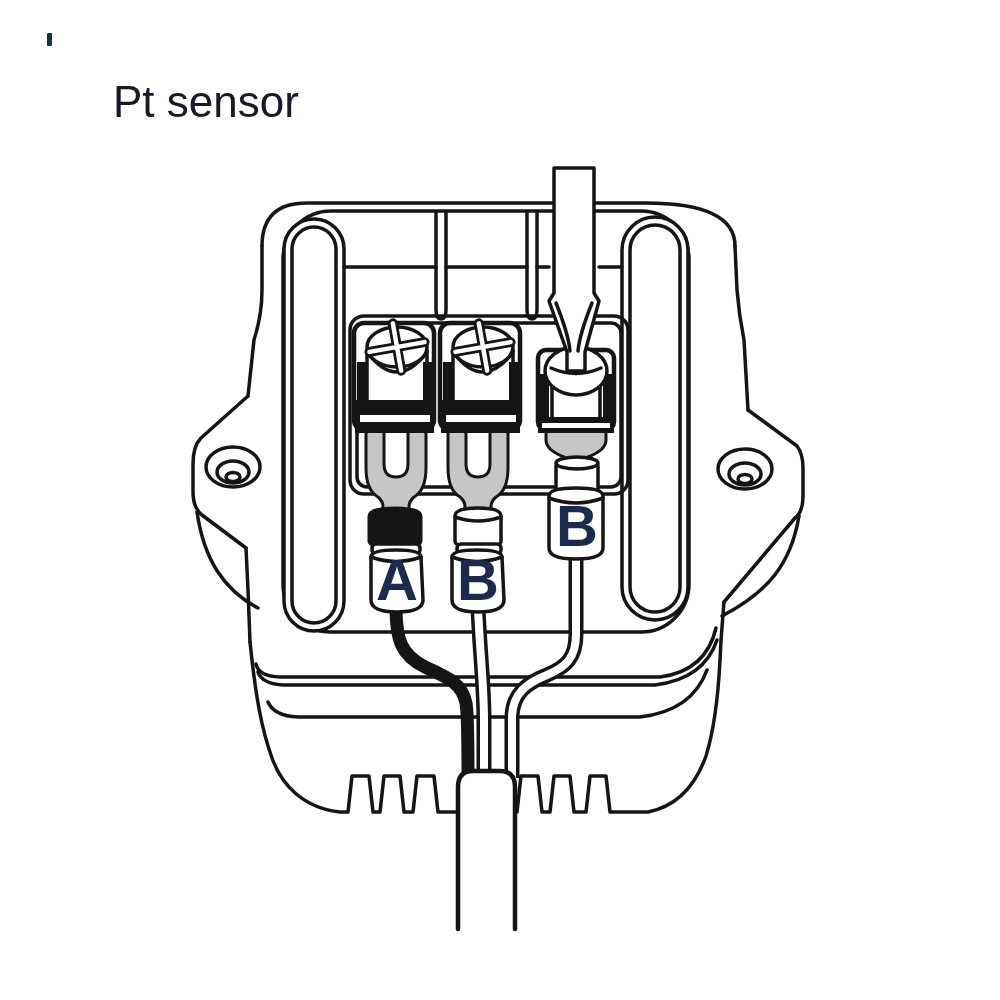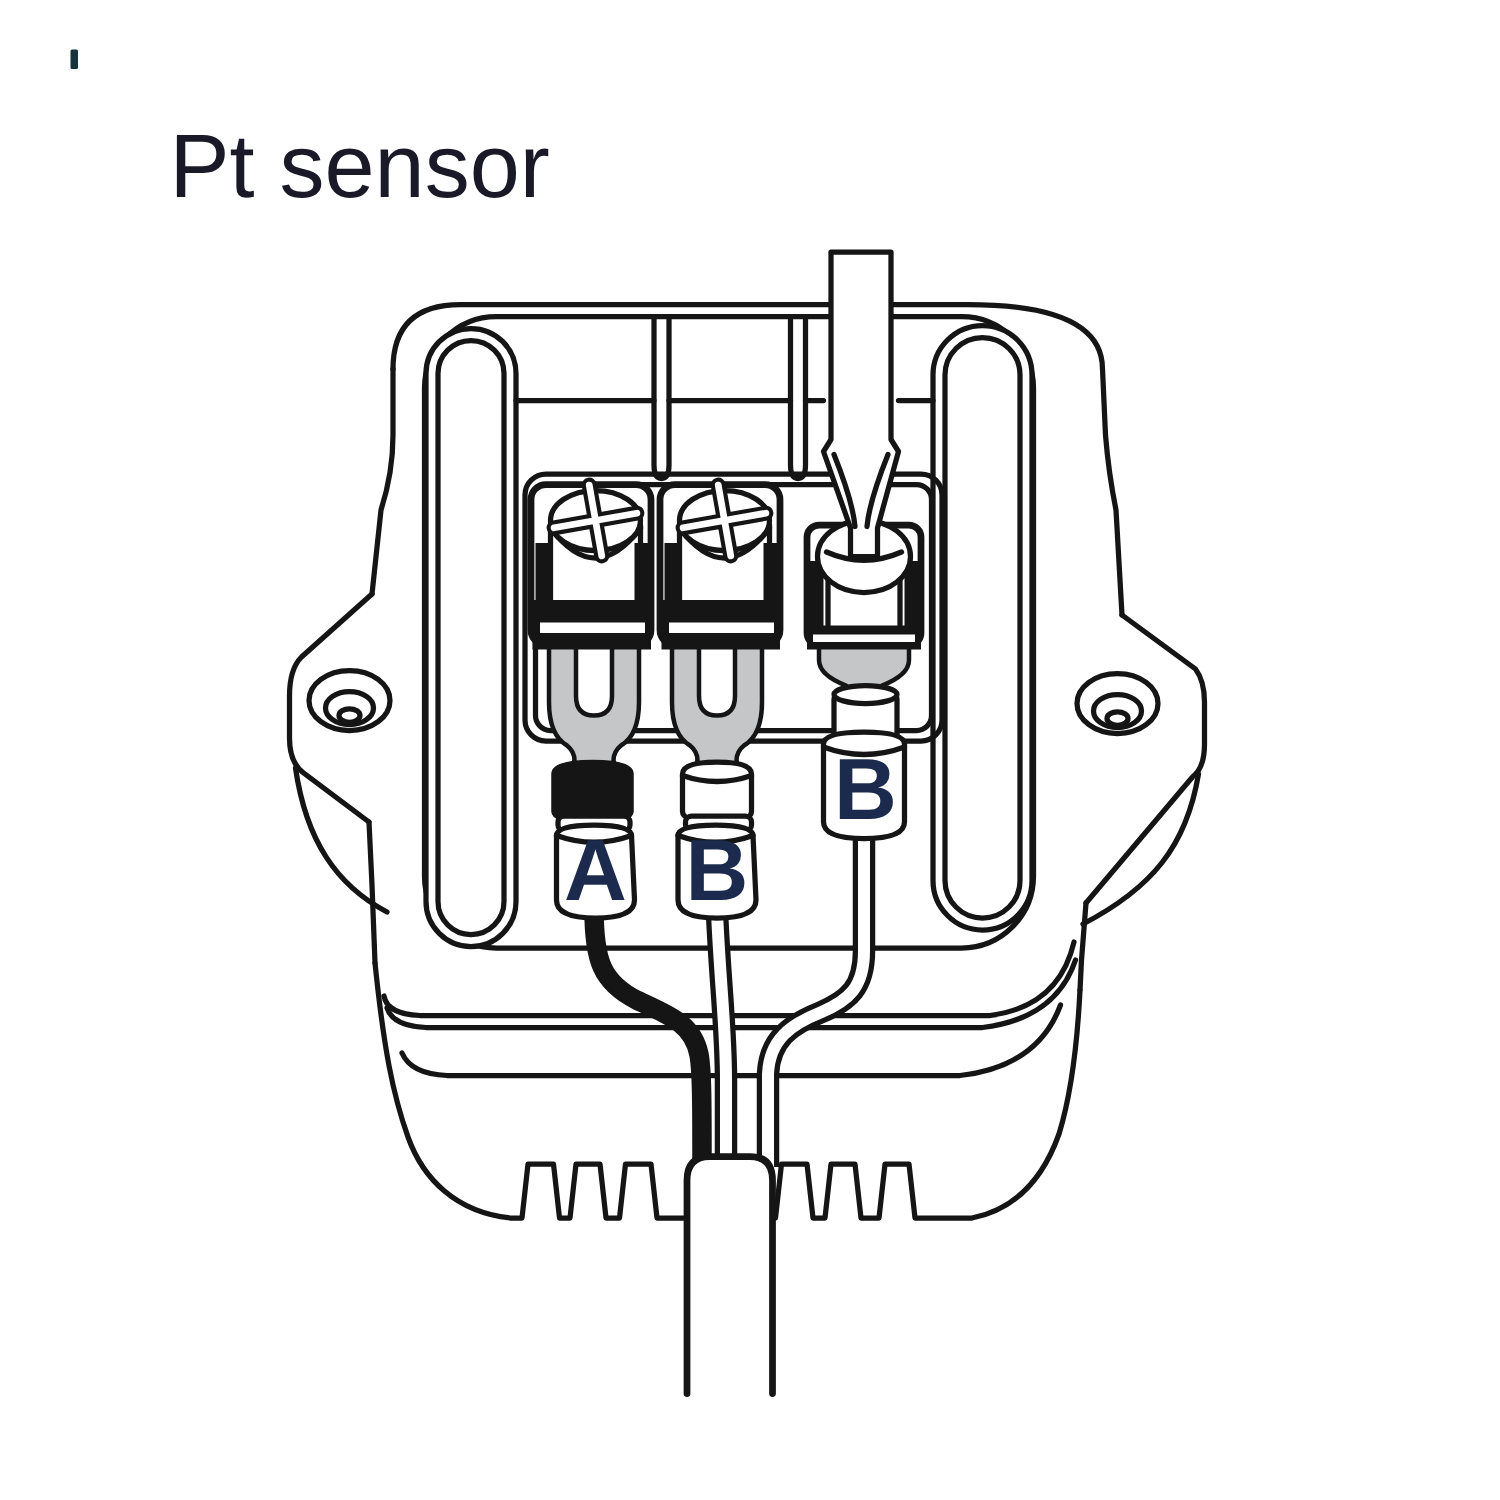--- a/index.html
+++ b/index.html
@@ -7,21 +7,21 @@
     width:1000px;height:1000px;overflow:hidden;background:#ffffff;
     font-family:"Liberation Sans", sans-serif;position:relative;
   }
   .stage{position:absolute;inset:0;width:1000px;height:1000px;}
   .corner-tick{
     position:absolute;left:47px;top:33px;width:5px;height:13px;
     background:#15343b;border-radius:1px;
   }
   .page-title{
     position:absolute;left:113px;top:78px;
-    font-size:60px;line-height:1.1;font-weight:500;color:#191927;
+    font-size:44px;line-height:1.1;font-weight:500;color:#191927;
     letter-spacing:0px;white-space:nowrap;
   }
   svg.diagram{position:absolute;left:0;top:0;}
   svg .ln{fill:none;stroke:#151515;stroke-width:3.5;stroke-linecap:round;stroke-linejoin:round;}
   svg .lnw{fill:#ffffff;stroke:#151515;stroke-width:3.5;stroke-linejoin:round;}
   svg .thick{stroke-width:4.5;}
   svg .blk{fill:#151515;stroke:none;}
   svg .gray{fill:#c5c6c7;stroke:#151515;stroke-width:3;stroke-linejoin:round;}
   svg text.wire-label{
     font-family:"Liberation Sans", sans-serif;font-weight:bold;font-size:58px;

